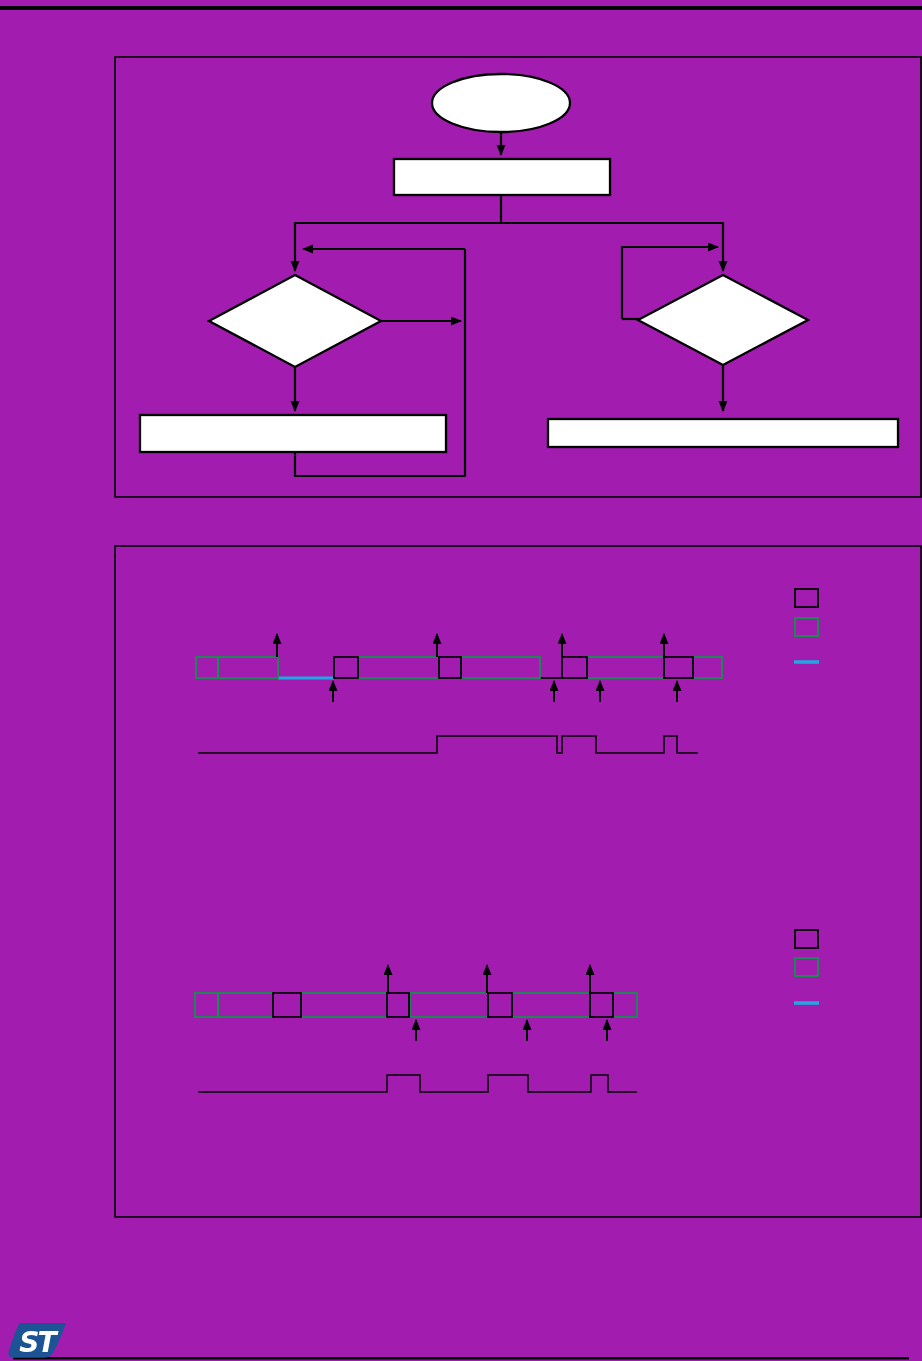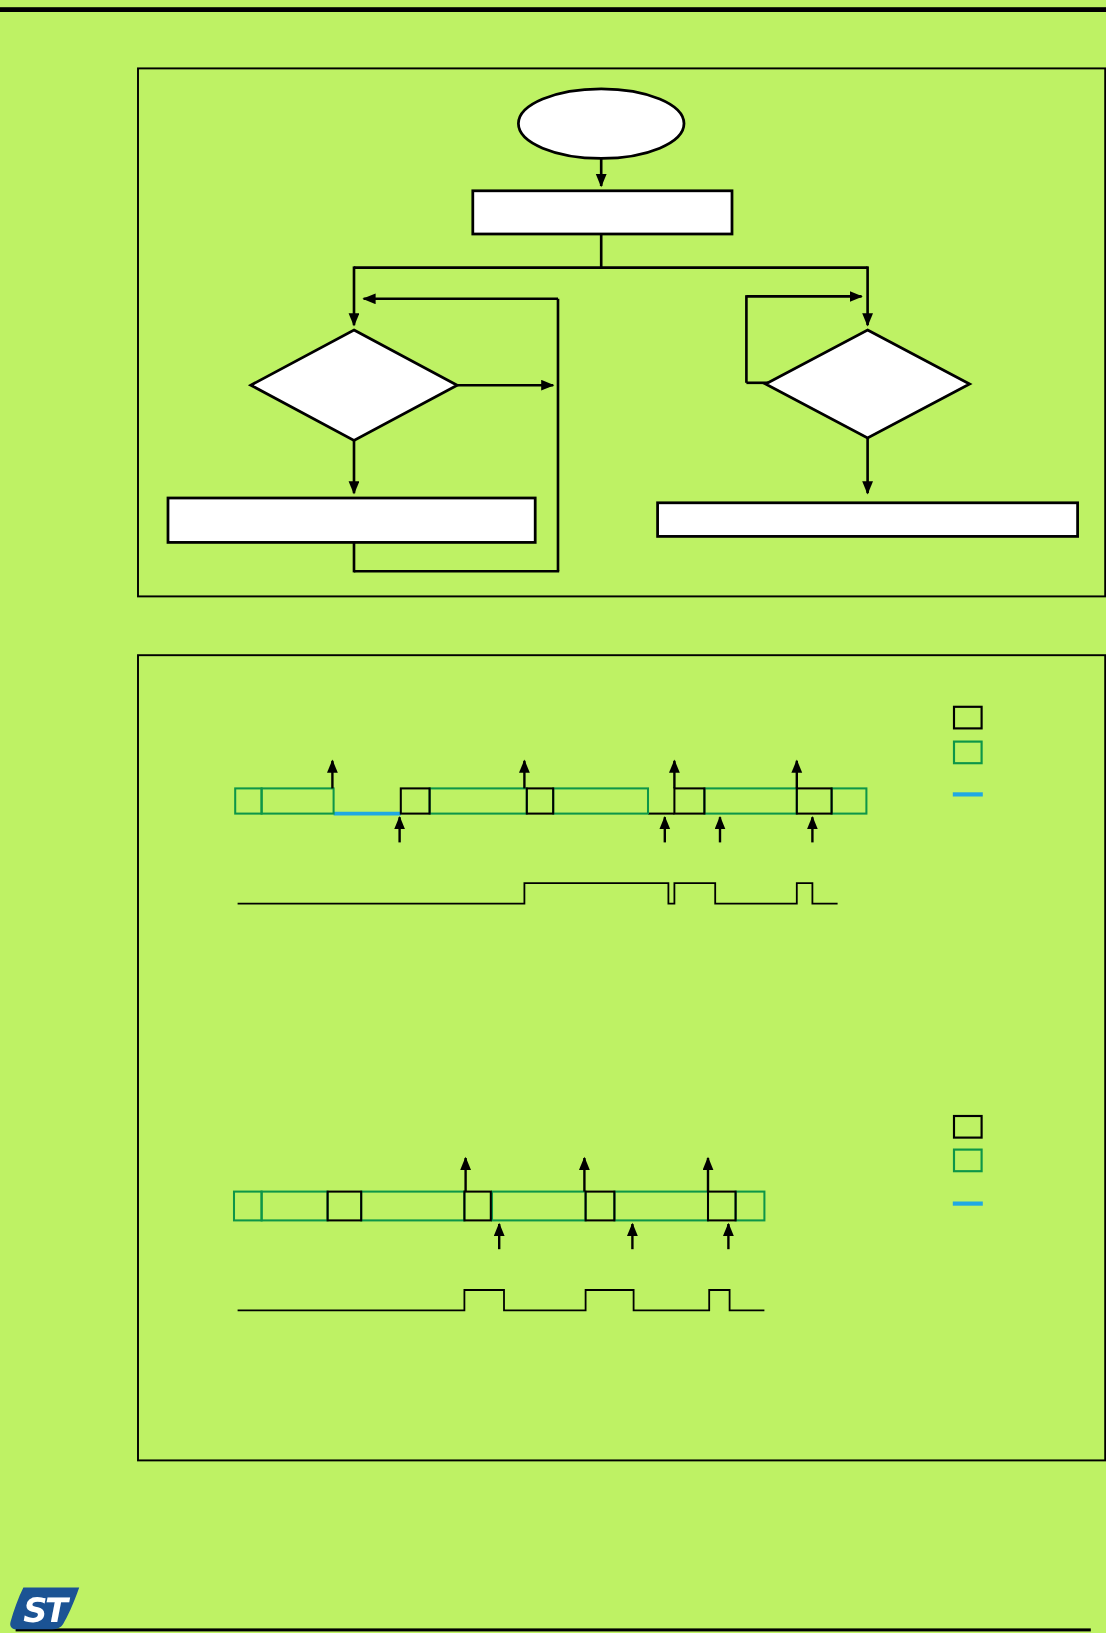--- a/index.html
+++ b/index.html
@@ -1,16 +1,16 @@
 <!DOCTYPE html>
 <html><head>
 <meta charset="utf-8">
 <style>
   html,body{margin:0;padding:0;background:#e8e8e8;}
-  .page{position:relative;width:922px;height:1361px;background:#bef264;margin:0 auto;
+  .page{position:relative;width:922px;height:1361px;background:#a21caf;margin:0 auto;
         font-family:"Liberation Sans","DejaVu Sans",sans-serif;overflow:hidden;}
   svg{position:absolute;left:0;top:0;}
   text.logo-st{font-family:"DejaVu Sans","Liberation Sans",sans-serif;
                font-weight:bold;font-style:italic;letter-spacing:-2px;}
 </style>
 </head>
 <body>
 
 <div class="page">
   <svg id="page-svg" width="922" height="1361" viewBox="0 0 922 1361">

